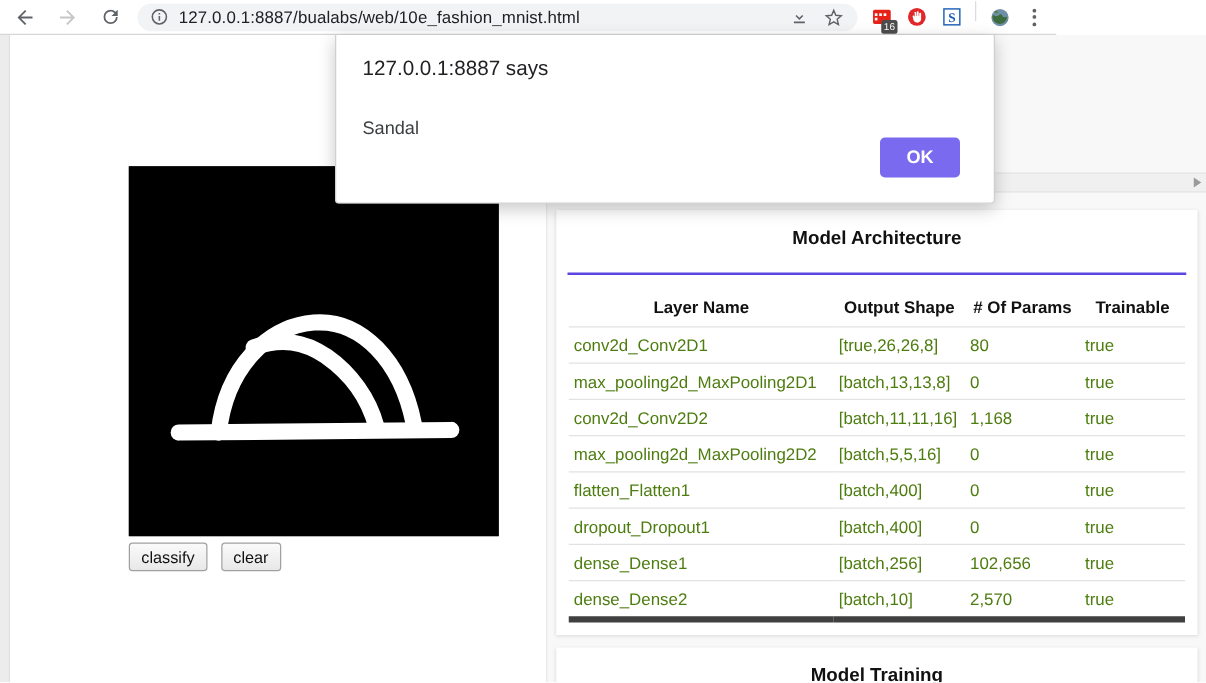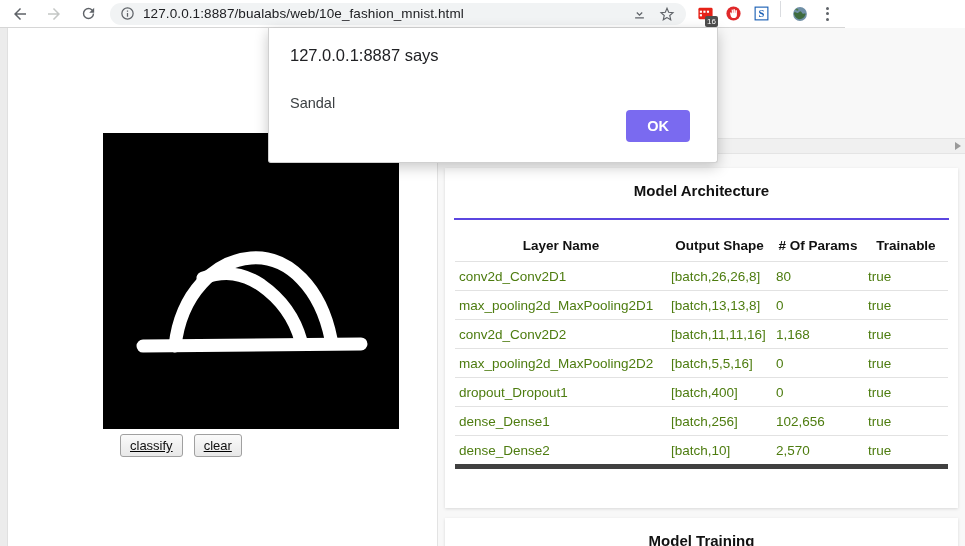--- a/index.html
+++ b/index.html
@@ -89,21 +89,21 @@
   }
 
   
   .left-pane { position: absolute; left: 8px; top: 0; width: 429px; height: 518px; background: #fff; }
   .canvas-box {
     position: absolute; left: 95px; top: 105px;
     width: 296px; height: 296px;
     background: #000000;
   }
   .canvas-box svg { display: block; }
-  .btn-row { position: absolute; left: 112px; top: 406px; display: flex; gap: 11px; text-decoration: underline; }
+  .btn-row { position: absolute; left: 95px; top: 406px; display: flex; gap: 11px; }
   .draw-btn {
     background: linear-gradient(#fafafa, #e8e8e8);
     border: 1px solid #a0a0a0;
     border-radius: 3px;
     font-size: 13px; color: #101010;
     font-family: "Liberation Sans", sans-serif;
     padding: 3px 9px;
     cursor: pointer;
   }
 
@@ -155,21 +155,21 @@
   }
   table.arch tbody tr:last-child td { border-bottom: 5px solid #404040; }
   .c-name  { width: 212px; }
   .c-shape { width: 105px; }
   .c-params{ width: 92px; }
   .c-train { width: auto; }
 
   
   .dialog {
     position: absolute; left: 268px; top: 28px;
-    width: 450px; height: 135px;
+    width: 528px; height: 135px;
     background: #ffffff;
     border: 1px solid #d0d0d0;
     border-top: none;
     border-radius: 0 0 3px 3px;
     box-shadow: 0 4px 14px rgba(0,0,0,.22);
     z-index: 50;
   }
   .dlg-title {
     position: absolute; left: 21px; top: 18px;
     font-size: 16.5px; color: #202124;
@@ -316,39 +316,45 @@
             <tr>
               <th>Layer Name</th>
               <th>Output Shape</th>
               <th># Of Params</th>
               <th>Trainable</th>
             </tr>
           </thead>
           <tbody>
             <tr>
               <td>conv2d_Conv2D1</td>
-              <td>[batch,26,26,8]</td>
+              <td>[true,26,26,8]</td>
               <td>80</td>
               <td>true</td>
             </tr>
             <tr>
               <td>max_pooling2d_MaxPooling2D1</td>
               <td>[batch,13,13,8]</td>
               <td>0</td>
               <td>true</td>
             </tr>
             <tr>
               <td>conv2d_Conv2D2</td>
               <td>[batch,11,11,16]</td>
               <td>1,168</td>
               <td>true</td>
             </tr>
             <tr>
               <td>max_pooling2d_MaxPooling2D2</td>
               <td>[batch,5,5,16]</td>
+              <td>0</td>
+              <td>true</td>
+            </tr>
+            <tr>
+              <td>flatten_Flatten1</td>
+              <td>[batch,400]</td>
               <td>0</td>
               <td>true</td>
             </tr>
             <tr>
               <td>dropout_Dropout1</td>
               <td>[batch,400]</td>
               <td>0</td>
               <td>true</td>
             </tr>
             <tr>

